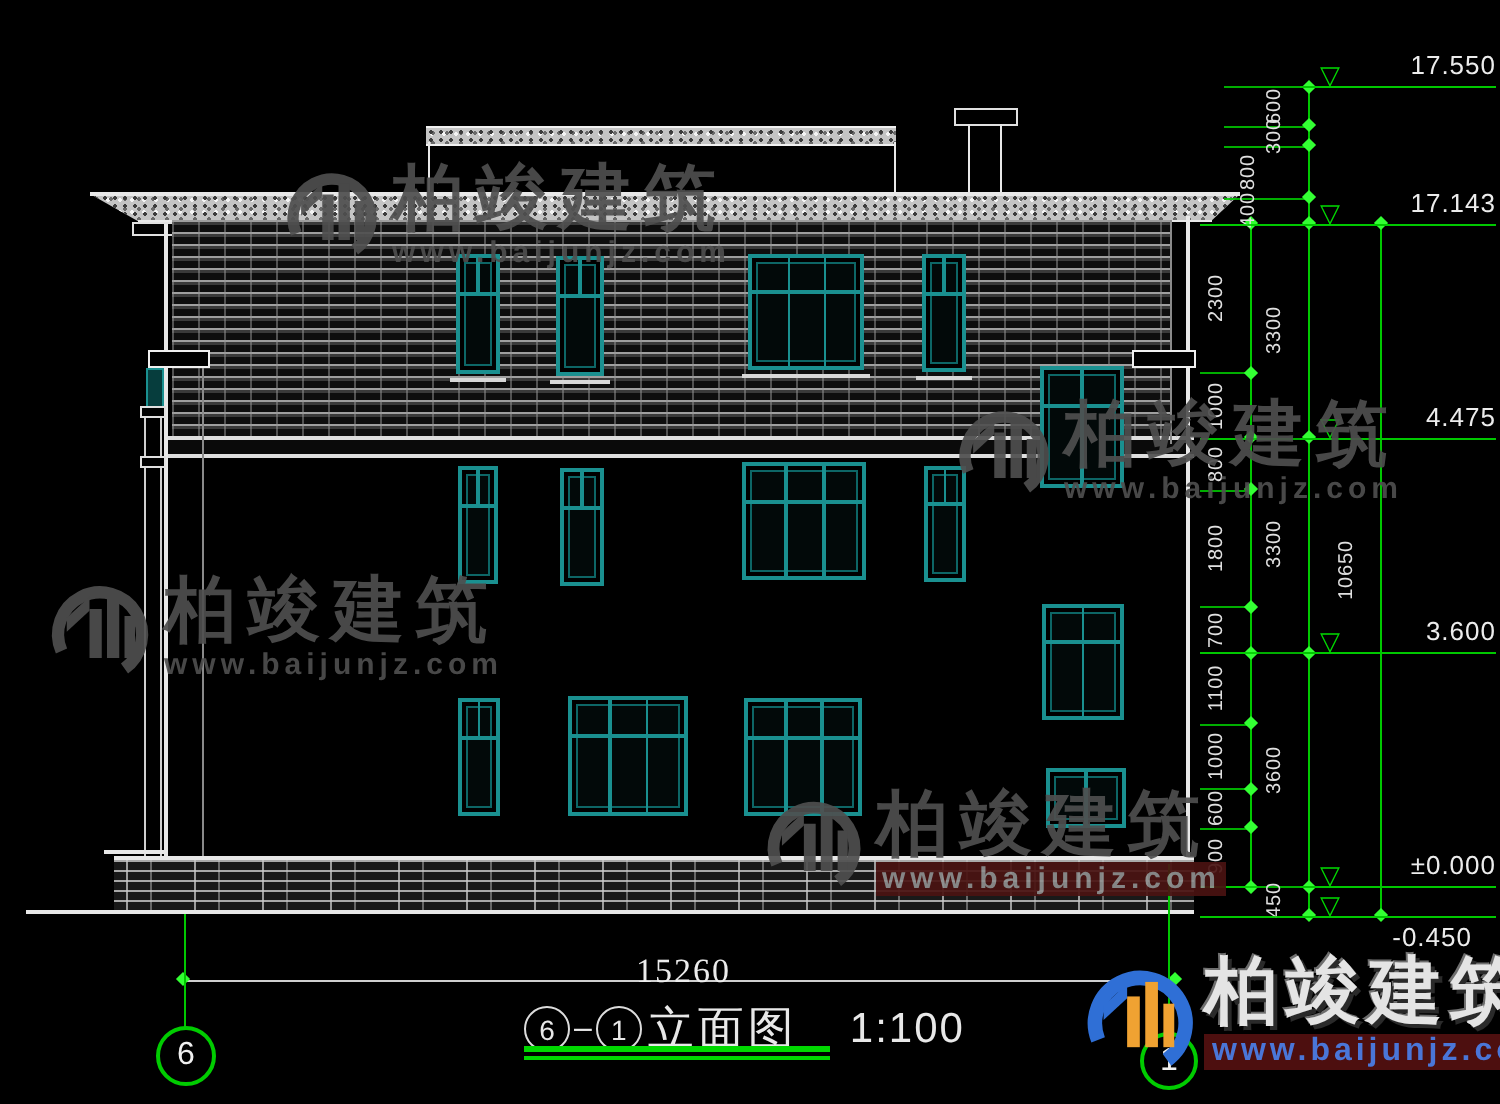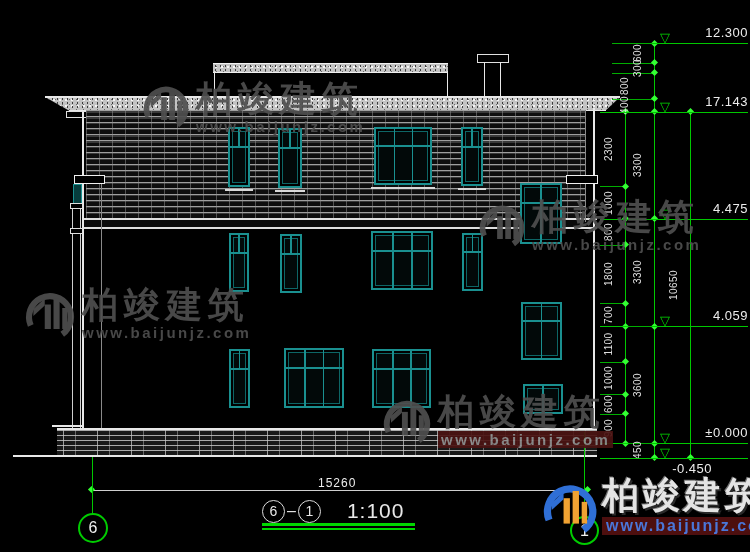--- a/index.html
+++ b/index.html
@@ -57,21 +57,21 @@
   
   .axiscircle{position:absolute;border:2px solid #00cc00;border-radius:50%;
       color:#f0f0f0;display:flex;align-items:center;justify-content:center;font-size:16px;}
   .titlerow{position:absolute;display:flex;align-items:center;color:#e8e8e8;}
   .tcirc{border:1.5px solid #dcdcdc;border-radius:50%;width:21px;height:21px;display:flex;
       align-items:center;justify-content:center;font-size:14px;color:#e8e8e8;}
   .tdash{font-size:16px;margin:0 2px;color:#e8e8e8;}
   .tname{font-size:23px;letter-spacing:2px;margin-left:3px;white-space:nowrap;}
   .tscale{font-size:21px;margin-left:26px;letter-spacing:1px;}
   .greenbar{position:absolute;background:#00d800;height:2.5px;}
-  .dimtext{position:absolute;color:#ececec;font-size:12px;letter-spacing:1px;}
+  .dimtext{position:absolute;color:#ececec;font-size:17px;letter-spacing:1px;font-family:Liberation Serif, serif;}
 </style>
 </head>
 <body>
 
 <div id="canvas">
 
   <div class="stipple" style="left:213px;top:63px;width:235px;height:8px;border-top:1px solid #f0f0f0;border-bottom:1px solid #f0f0f0;"></div>
   <div class="wl" style="left:214px;top:71px;width:1px;height:26px;"></div>
   <div class="wl" style="left:447px;top:71px;width:1px;height:26px;"></div>
 
@@ -231,56 +231,57 @@
       <div class="dimlabel" style="left: 598px; top: 378.5px;">3600</div>
       <div class="dimlabel" style="left: 598px; top: 444.312px;">450</div>
       <div class="chainline" style="left: 690px; top: 111.5px; height: 346.125px;"></div>
       <div class="guide" style="left: 600px; top: 111.5px; width: 90px;"></div>
       <div class="tick" style="left: 687.5px; top: 109px;"></div>
       <div class="guide" style="left: 600px; top: 457.625px; width: 90px;"></div>
       <div class="tick" style="left: 687.5px; top: 455.125px;"></div>
       <div class="dimlabel" style="left: 634px; top: 278.562px;">10650</div>
       <div class="lvline" style="left: 650px; top: 43.25px; width: 98px;"></div>
       <div class="lvtri" style="left: 660px; top: 32.25px;">▽</div>
-      <div class="lvlabel" style="left: 684px; top: 25.25px;">12.300</div>
+      <div class="lvlabel" style="left: 684px; top: 25.25px;">17.550</div>
       <div class="lvline" style="left: 650px; top: 111.5px; width: 98px;"></div>
       <div class="lvtri" style="left: 660px; top: 100.5px;">▽</div>
       <div class="lvlabel" style="left: 684px; top: 93.5px;">17.143</div>
       <div class="lvline" style="left: 650px; top: 218.75px; width: 98px;"></div>
       <div class="lvtri" style="left: 660px; top: 207.75px;">▽</div>
       <div class="lvlabel" style="left: 684px; top: 200.75px;">4.475</div>
       <div class="lvline" style="left: 650px; top: 326px; width: 98px;"></div>
       <div class="lvtri" style="left: 660px; top: 315px;">▽</div>
-      <div class="lvlabel" style="left: 684px; top: 308px;">4.059</div>
+      <div class="lvlabel" style="left: 684px; top: 308px;">3.600</div>
       <div class="lvline" style="left: 650px; top: 443px; width: 98px;"></div>
       <div class="lvtri" style="left: 660px; top: 432px;">▽</div>
       <div class="lvlabel" style="left: 684px; top: 425px;">±0.000</div>
       <div class="lvline" style="left: 650px; top: 457.625px; width: 98px;"></div>
       <div class="lvtri" style="left: 660px; top: 446.625px;">▽</div>
-      <div class="lvlabel" style="left: 648px; top: 460.625px;">-0.450</div>
+      <div class="lvlabel" style="left: 672px; top: 460.625px;">-0.450</div>
     </div>
 
   <div class="gl" style="left:92px;top:490px;width:496px;height:1px;background:#cfcfcf;"></div>
   <div class="tick" style="left:89px;top:487px;"></div>
   <div class="tick" style="left:585px;top:487px;"></div>
   <div class="dimtext" style="left:318px;top:476px;">15260</div>
 
   <div class="chainline" style="left:92px;top:457px;height:57px;"></div>
   <div class="axiscircle" style="left:78px;top:513px;width:26px;height:26px;">
     <span>6</span>
   </div>
   <div class="chainline" style="left:584px;top:432px;height:84px;"></div>
   <div class="axiscircle" style="left:570px;top:516px;width:25px;height:25px;">
     <span>1</span>
   </div>
 
   <div class="titlerow" style="left:262px;top:499px;">
     <span class="tcirc">6</span>
     <span class="tdash">–</span>
     <span class="tcirc">1</span>
+    <span class="tname">立面图</span>
     <span class="tscale">1:100</span>
   </div>
   <div class="greenbar" style="left:262px;top:523px;width:153px;"></div>
   <div class="greenbar" style="left:262px;top:527.5px;width:153px;"></div>
 
   <div class="wm" style="left:140px;top:80px;">
     <svg width="52" height="54" viewBox="0 0 64 64">
       <path d="M10 44 A 24 24 0 1 1 46 54" fill="none" stroke="#4f4f4f" stroke-width="7"></path>
       <g fill="#4f4f4f">
         <rect x="26" y="20" width="7" height="28"></rect>

